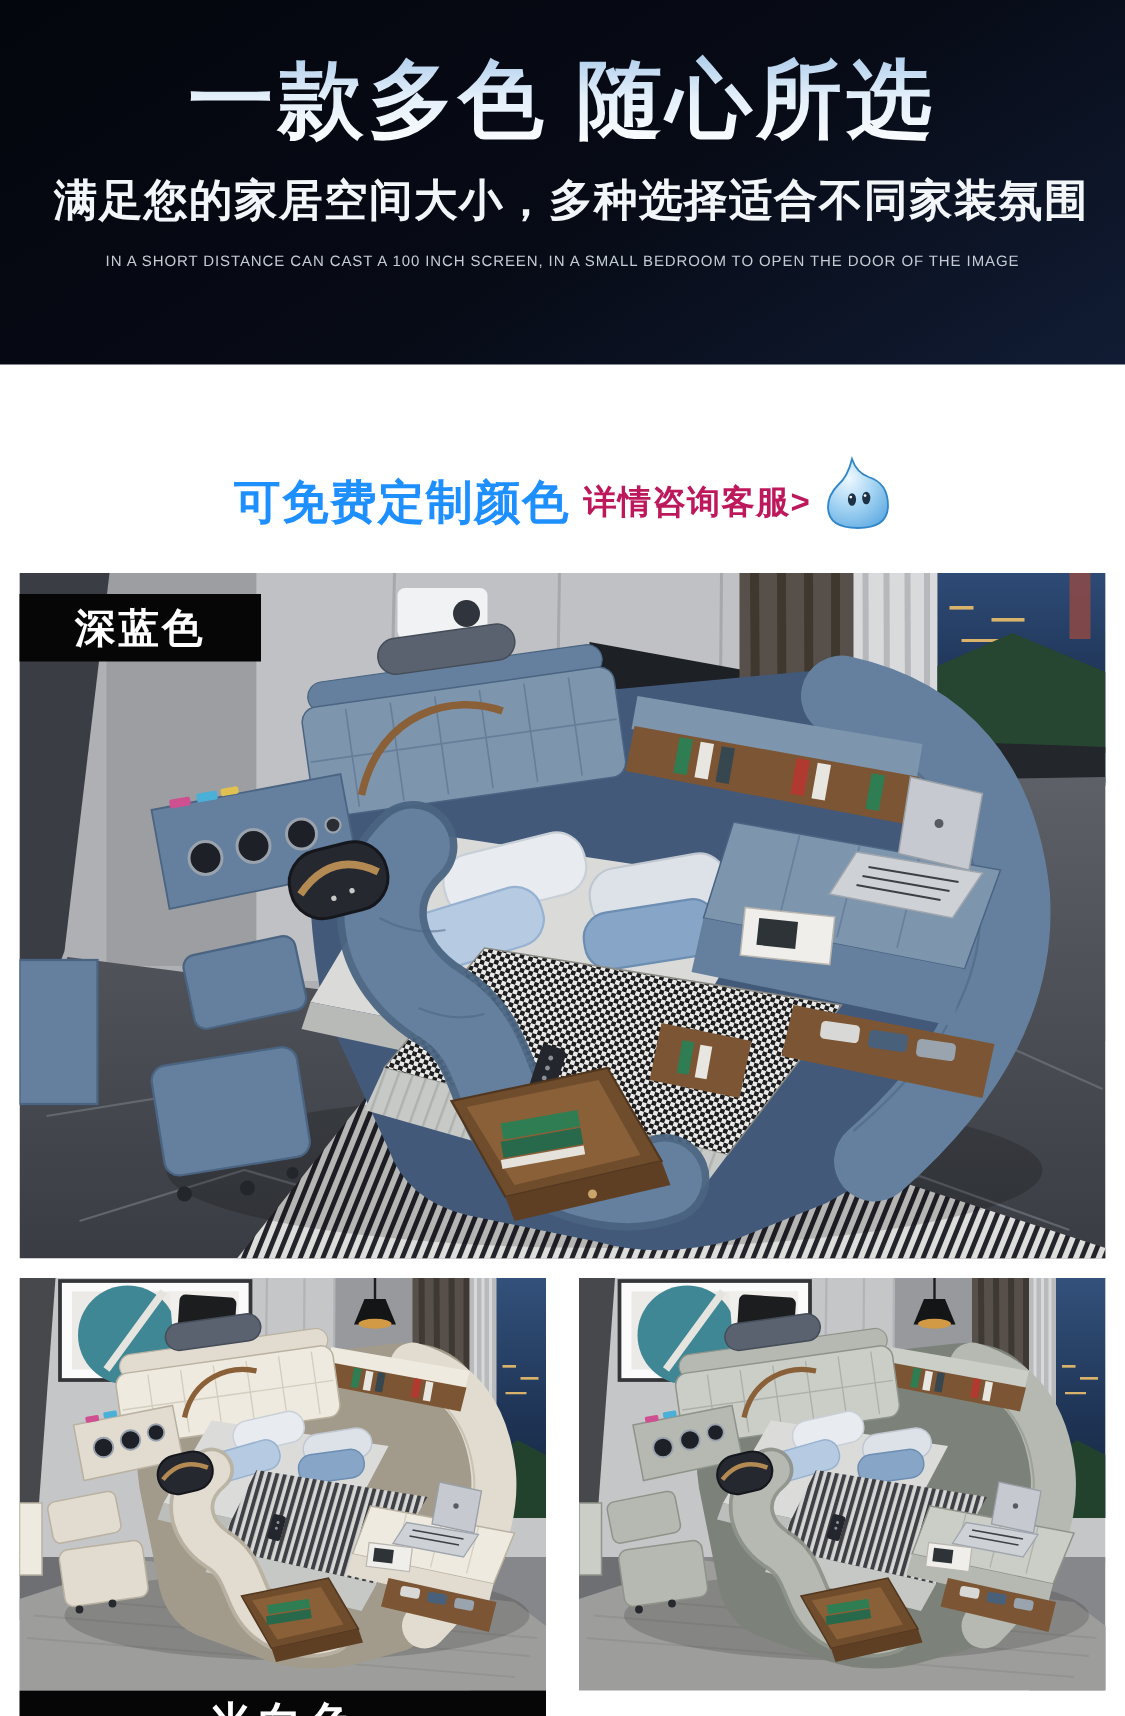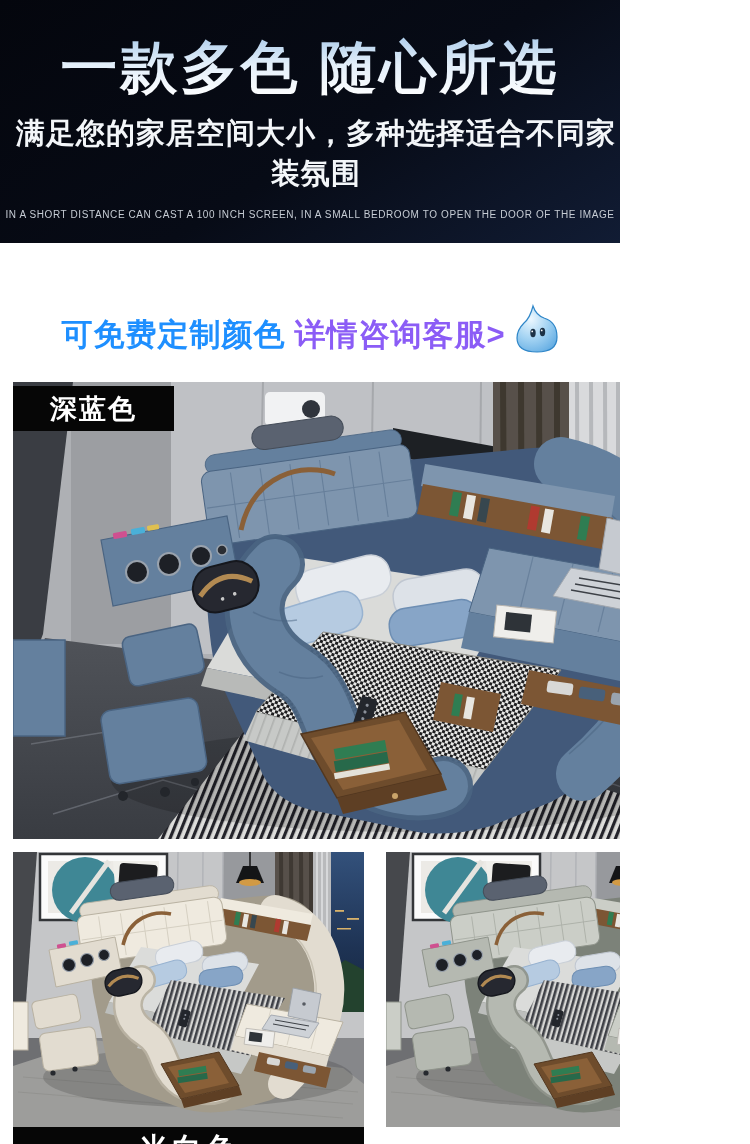--- a/index.html
+++ b/index.html
@@ -1,42 +1,42 @@
 <!DOCTYPE html>
 <html><head>
 <meta charset="utf-8">
 <style>
   * { margin:0; padding:0; box-sizing:border-box; }
   html,body { background:#ffffff; }
   body { width:750px; font-family:"Liberation Sans", sans-serif; }
-  .page { position:relative; width:620px; height:1144px; background:#fff; overflow:hidden; }
+  .page { position:relative; width:750px; height:1144px; background:#fff; overflow:hidden; }
 
   
   .hero { height:243px; background:linear-gradient(148deg,#04060d 0%,#070b16 55%,#111c34 100%); text-align:center; padding-top:36px; }
   .hero-title{
     font-size:57px; font-weight:800; letter-spacing:3px; line-height:1.1;
     background:linear-gradient(180deg,#aecdeb 0%,#e3effa 45%,#ffffff 100%);
     -webkit-background-clip:text; background-clip:text; color:transparent;
   }
   .hero-subtitle{ margin-top:15px; font-size:29px; font-weight:600; color:#f3f6f9; letter-spacing:1px;padding-left:12px; }
   .hero-caption{ font-size:10px; color:#c6ccd4; letter-spacing:.6px; line-height:15px; }
   .hero-caption.first{ margin-top:13px; }
 
   
   .notice{ height:95px; display:flex; align-items:center; justify-content:center; gap:9px; background:#fff;margin-top:44px; }
   .notice-blue{ font-size:31px; font-weight:700; color:#1e8fff; letter-spacing:1px; }
-  .notice-black{ font-size:31px; font-weight:700; color:#8b5cf6; letter-spacing:1px; cursor:pointer; }
+  .notice-black{ font-size:22px; font-weight:700; color:#be185d; letter-spacing:1px; cursor:pointer; }
   .notice-icon{ width:44px; height:52px; margin-top:-10px; }
   .notice-icon svg{ display:block; width:44px; height:52px; }
 
   
   .main-card{ position:relative; width:724px; height:457px; margin-left:13px; }
   .main-card svg{ display:block; }
   .corner-label{
-    position:absolute; top:4px; left:0; width:161px; height:45px; background:#060606;
+    position:absolute; top:14px; left:0; width:161px; height:45px; background:#060606;
     color:#fff; font-size:27px; font-weight:600; letter-spacing:2px;
     display:flex; align-items:center; justify-content:center;
   }
   .grid{ display:flex; gap:22px; margin:13px 0 0 13px; }
   .product-card{ position:relative; width:351px; height:320px;border-radius:14px; }
   .scene-slot svg{ display:block; }
   .bottom-label{
     position:absolute; left:0; right:0; bottom:0; height:45px; background:#060606;
     color:#fff; font-size:30px; font-weight:600; letter-spacing:3px;
     display:flex; align-items:center; justify-content:center;

